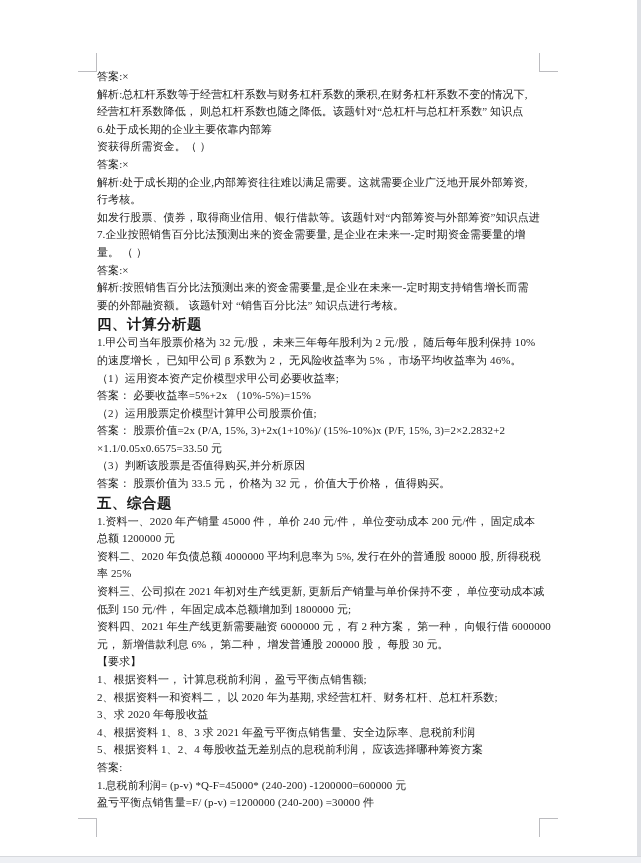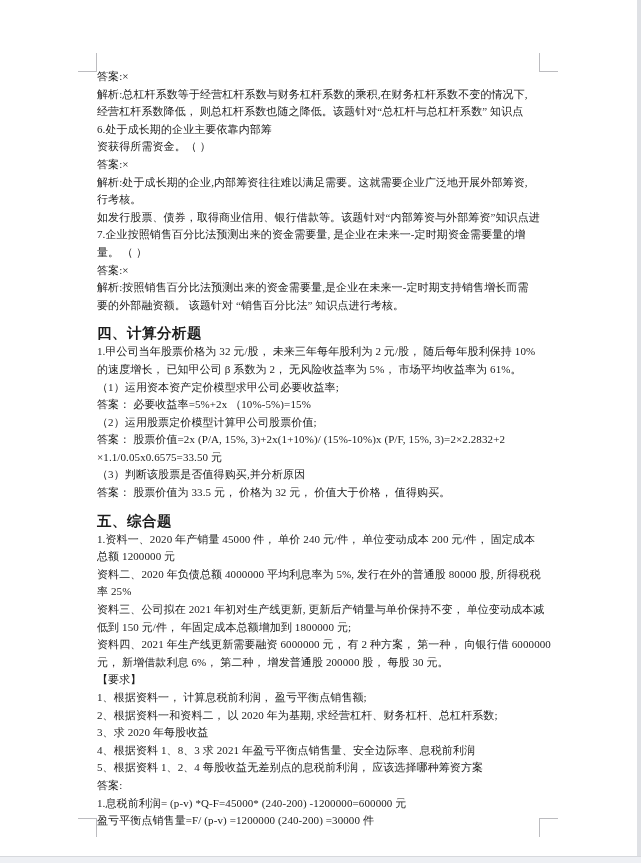--- a/index.html
+++ b/index.html
@@ -34,21 +34,20 @@
     font-size:11px;
     line-height:17.6px;
     white-space:nowrap;
     letter-spacing:0.1px;
   }
   .line.heading{
     font-family:Liberation Serif, serif;
     font-weight:bold;
     font-size:14.5px;
     line-height:20px;
-    margin-top:9px;
     letter-spacing:0.5px;
   }
 
   .scroll-track{
     position:absolute;right:0;top:0;width:4px;height:863px;
     background:var(--scroll-track);
   }
   .bottom-bar{
     position:absolute;left:0;top:856px;width:641px;height:7px;
     background:var(--chrome-bg);
@@ -76,21 +75,21 @@
       <div class="line body">解析:处于成长期的企业,内部筹资往往难以满足需要。这就需要企业广泛地开展外部筹资,</div>
       <div class="line body">行考核。</div>
       <div class="line body">如发行股票、债券，取得商业信用、银行借款等。该题针对“内部筹资与外部筹资”知识点进</div>
       <div class="line body">7.企业按照销售百分比法预测出来的资金需要量, 是企业在未来一-定时期资金需要量的增</div>
       <div class="line body">量。 （ ）</div>
       <div class="line body">答案:×</div>
       <div class="line body">解析:按照销售百分比法预测出来的资金需要量,是企业在未来一-定时期支持销售增长而需</div>
       <div class="line body">要的外部融资额。 该题针对 “销售百分比法” 知识点进行考核。</div>
       <div class="line heading">四、计算分析题</div>
       <div class="line body">1.甲公司当年股票价格为 32 元/股， 未来三年每年股利为 2 元/股， 随后每年股利保持 10%</div>
-      <div class="line body">的速度增长， 已知甲公司 β 系数为 2， 无风险收益率为 5%， 市场平均收益率为 61%。</div>
+      <div class="line body">的速度增长， 已知甲公司 β 系数为 2， 无风险收益率为 5%， 市场平均收益率为 46%。</div>
       <div class="line body">（1）运用资本资产定价模型求甲公司必要收益率;</div>
       <div class="line body">答案： 必要收益率=5%+2x （10%-5%)=15%</div>
       <div class="line body">（2）运用股票定价模型计算甲公司股票价值;</div>
       <div class="line body">答案： 股票价值=2x (P/A, 15%, 3)+2x(1+10%)/ (15%-10%)x (P/F, 15%, 3)=2×2.2832+2</div>
       <div class="line body">×1.1/0.05x0.6575=33.50 元</div>
       <div class="line body">（3）判断该股票是否值得购买,并分析原因</div>
       <div class="line body">答案： 股票价值为 33.5 元， 价格为 32 元， 价值大于价格， 值得购买。</div>
       <div class="line heading">五、综合题</div>
       <div class="line body">1.资料一、2020 年产销量 45000 件， 单价 240 元/件， 单位变动成本 200 元/件， 固定成本</div>
       <div class="line body">总额 1200000 元</div>

